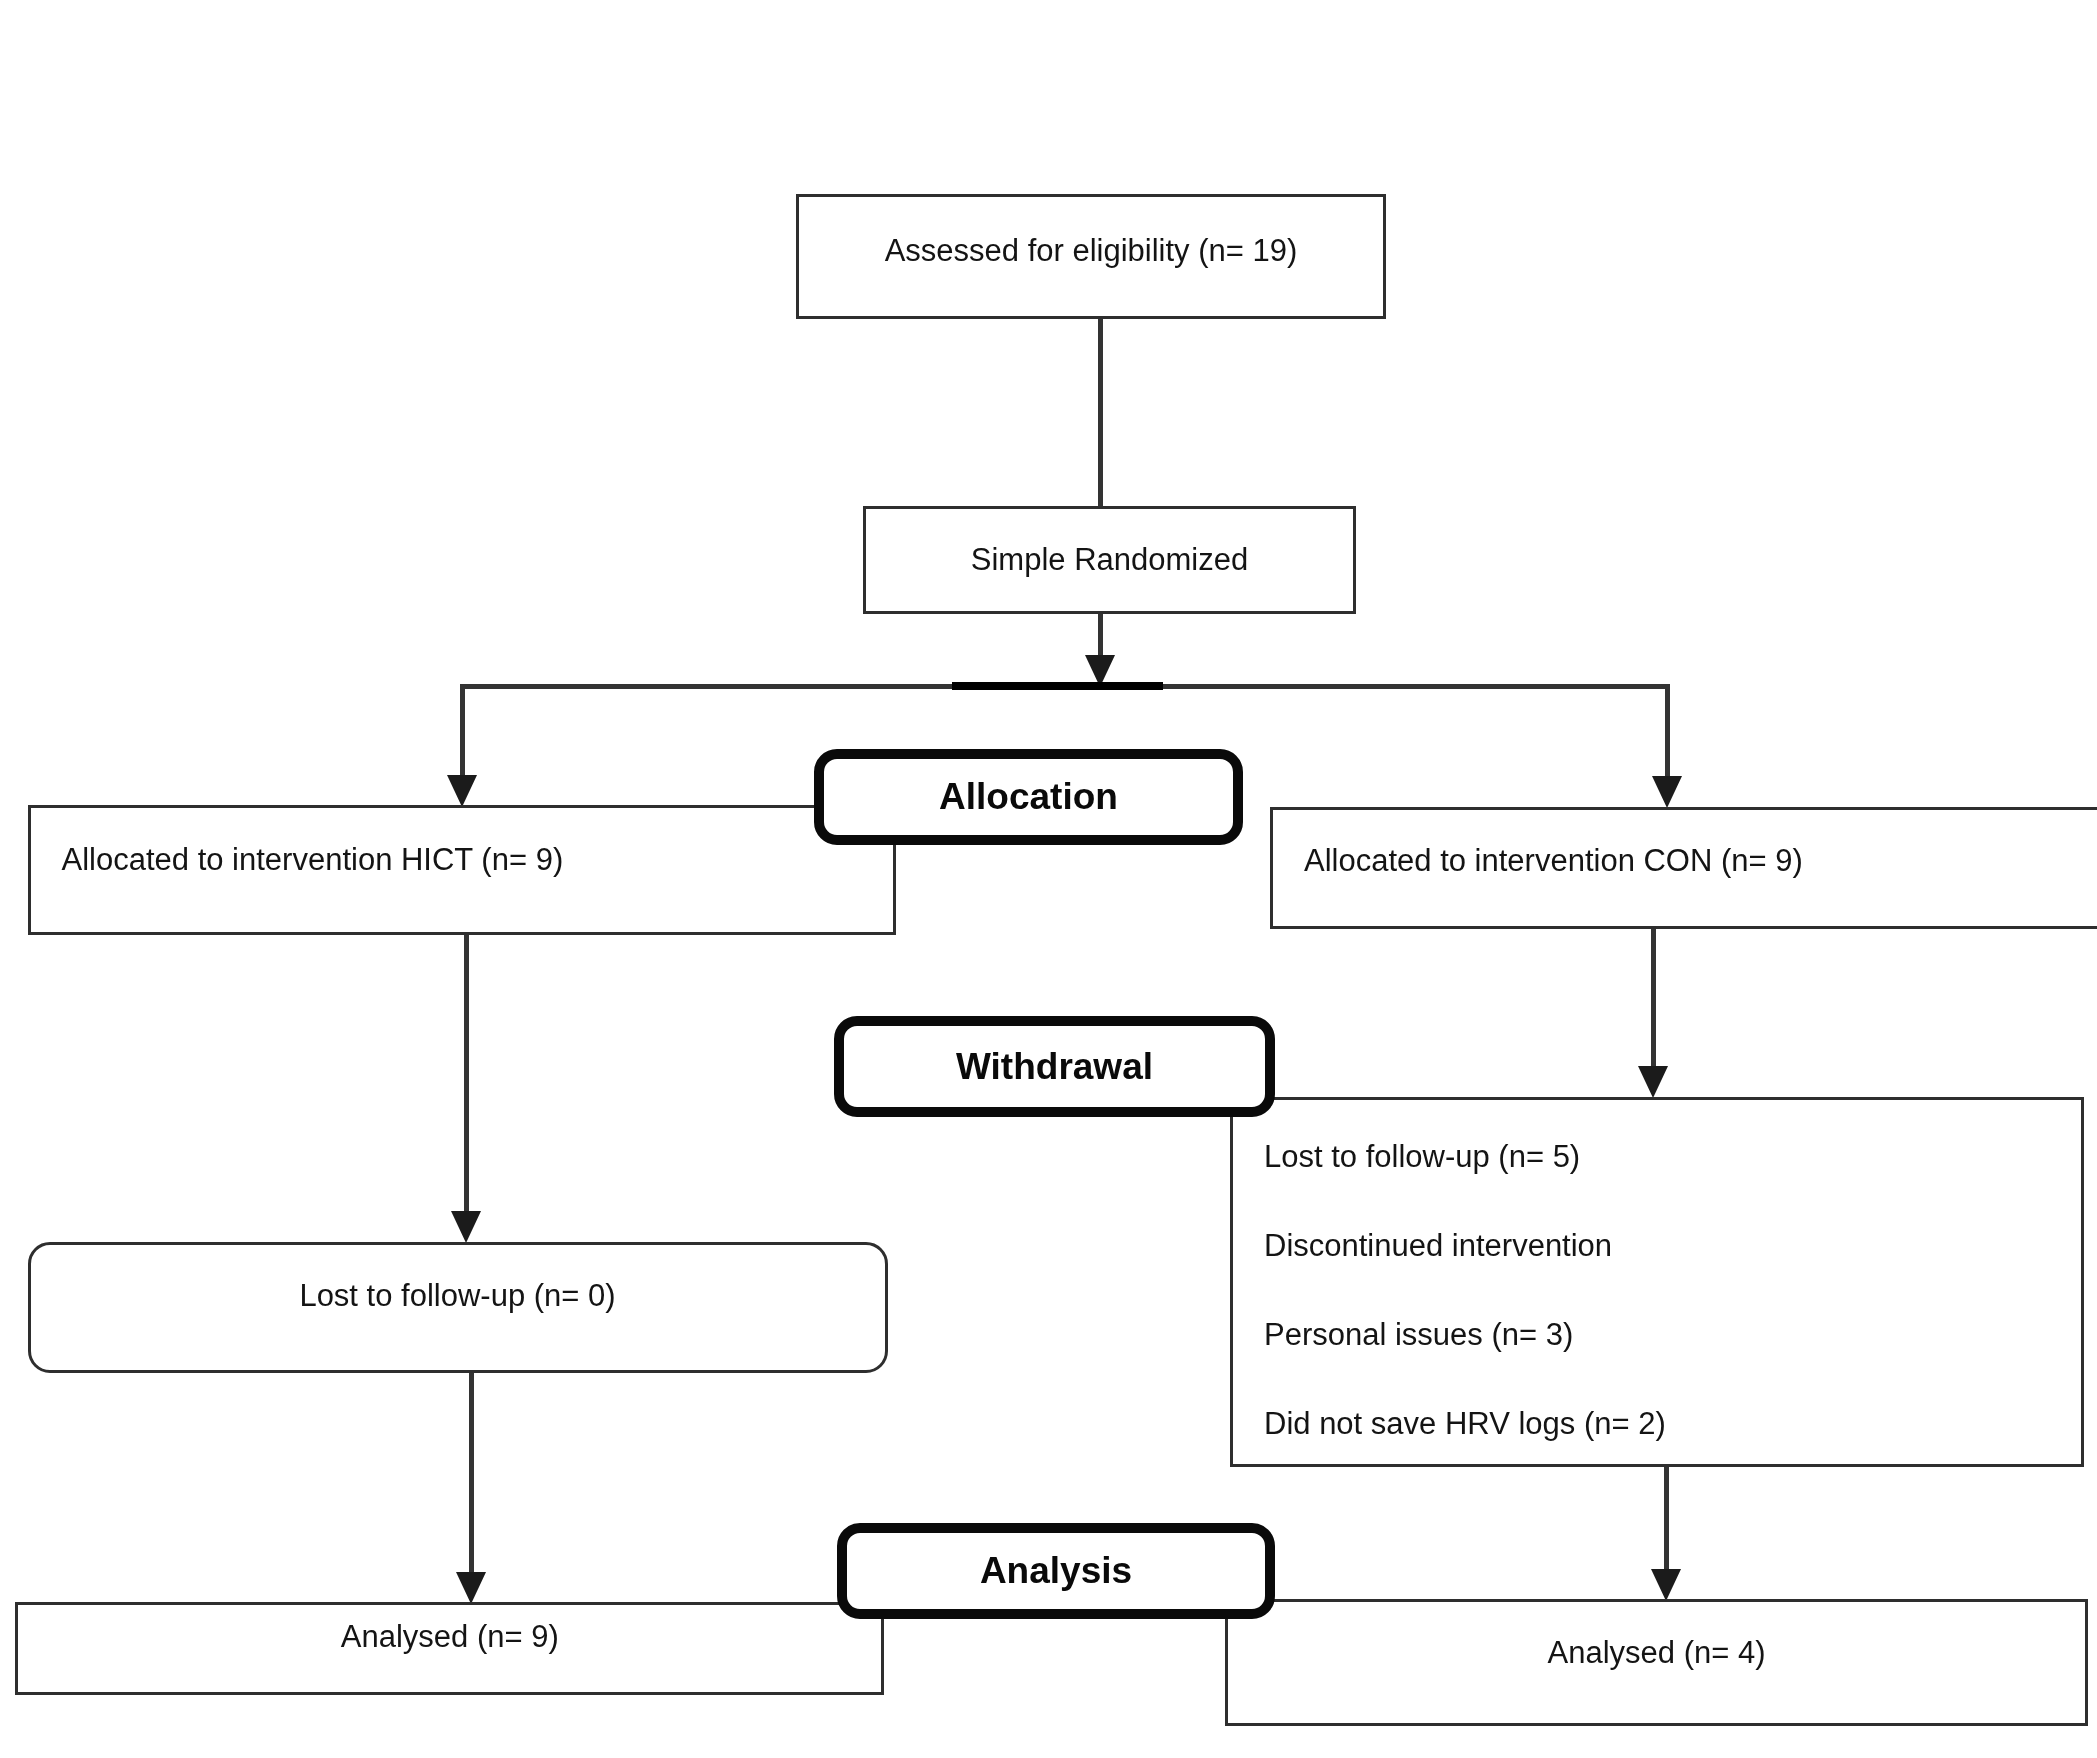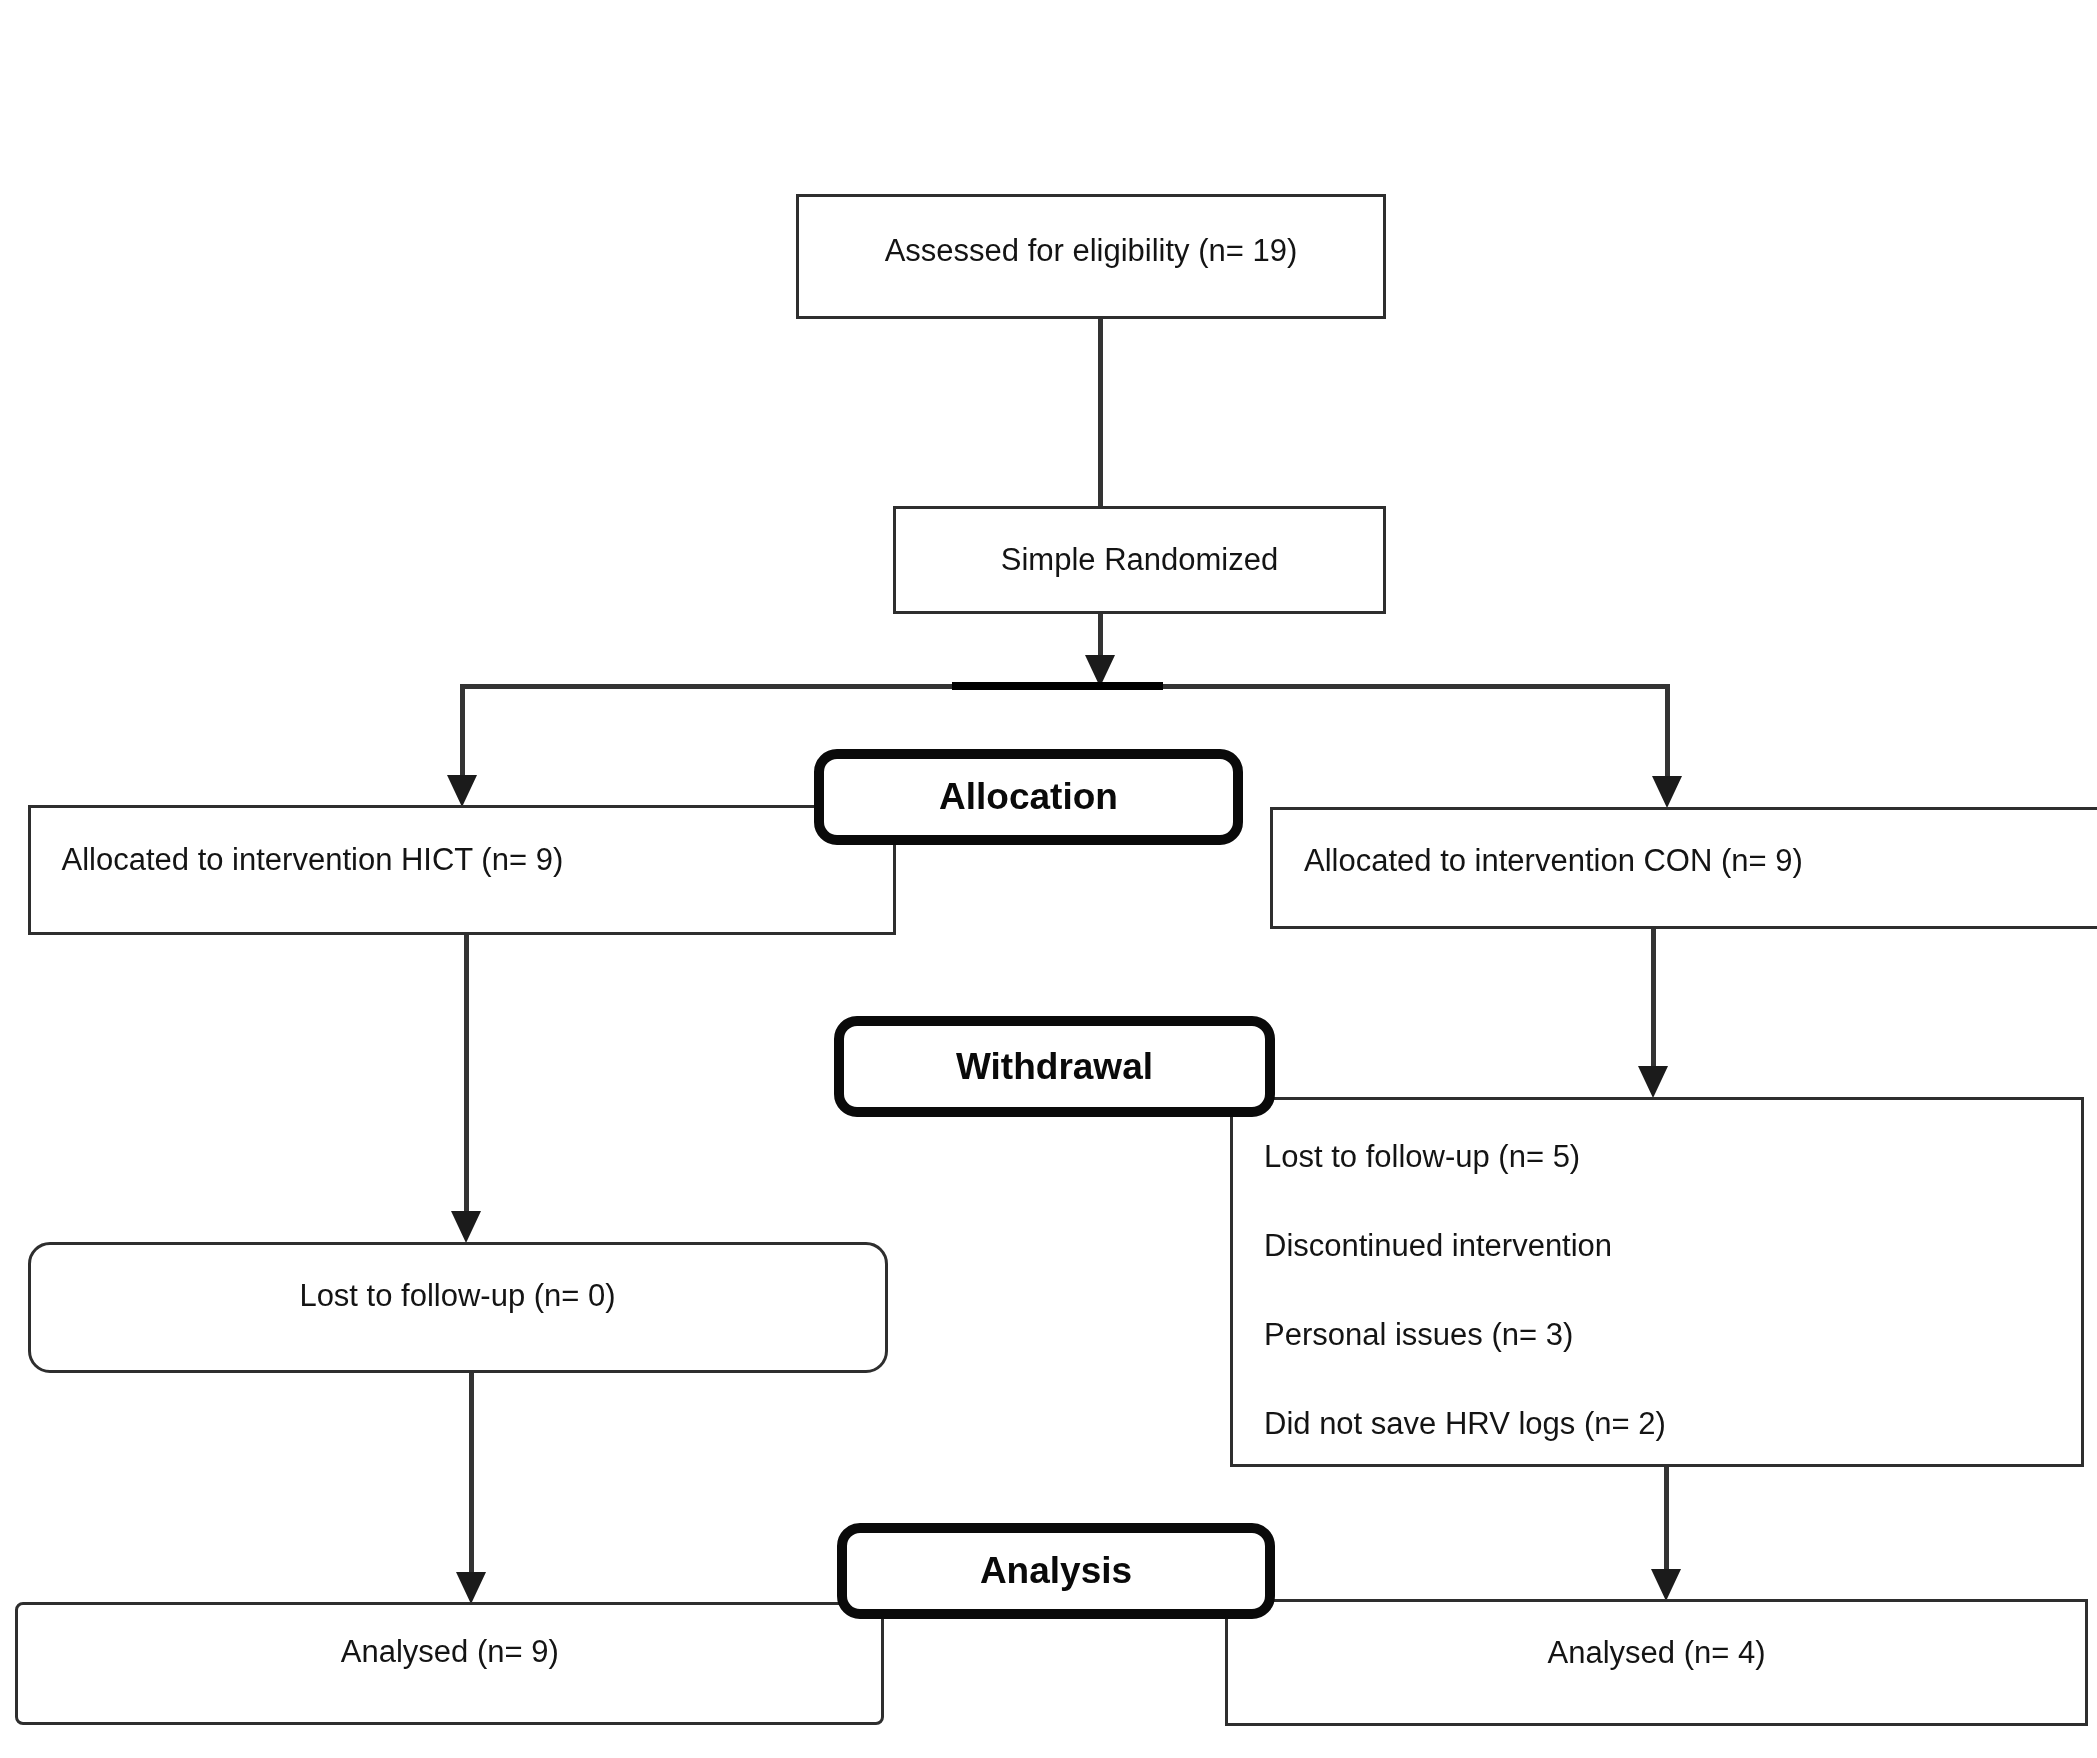--- a/index.html
+++ b/index.html
@@ -53,31 +53,31 @@
     align-items: center;
     justify-content: center;
     font-size: 37px;
     font-weight: 700;
     color: #0a0a0a;
   }
 
   
   #badge-enrollment  { left: 843px; top: 20px;   width: 468px;  height: 108px; }
   #box-assessed      { left: 796px; top: 194px;  width: 590px;  height: 125px; padding-bottom: 10.7px; }
-  #box-randomized    { left: 863px; top: 506px;  width: 493px;  height: 108px; margin-left: 30px; }
+  #box-randomized    { left: 863px; top: 506px;  width: 493px;  height: 108px; }
   #badge-allocation  { left: 814px; top: 749px;  width: 429px;  height: 96px; }
   #box-alloc-hict    { left: 27.5px;   top: 805px; width: 868px; height: 130px; padding: 0 7.6px 20px 31px; align-items: center; }
   #box-alloc-con     { left: 1249px; top: 807px; width: 965px; height: 122px; padding: 0 7.6px 13.7px 31px; margin-left: 21px; }
   #badge-withdrawal  { left: 834px; top: 1016px; width: 441px;  height: 101px; text-align: center; }
   #box-withdrawal-con{ left: 1230px; top: 1097px; width: 854px; height: 370px;
                        flex-direction: column; align-items: flex-start;
                        justify-content: space-between; padding: 40px 15.3px 23px 31px; }
   #box-lost-hict     { left: 27.5px;   top: 1242px; width: 860px; height: 131px; padding-bottom: 23px; border-radius: 22px; }
   #badge-analysis    { left: 837px; top: 1523px; width: 438px;  height: 96px; }
-  #box-analysed-hict { left: 15.3px;   top: 1602px; width: 869px; height: 123px; padding-bottom: 22px; border-radius: 8px; }
+  #box-analysed-hict { left: 15.3px;   top: 1602px; width: 869px; height: 93px; padding-bottom: 22px; }
   #box-analysed-con  { left: 1225px; top: 1599px; width: 863px; height: 127px; padding-bottom: 19px; }
 
   #ln-assessed-randomized { left: 1098px; top: 319px;  width: 4.6px;    height: 188px; }
   #ln-randomized-split    { left: 1098px; top: 613px;  width: 4.6px;    height: 46px; }
   #ar-split               { left: 1085px; top: 655px; }
   #ln-split-h             { left: 461px;  top: 684px;  width: 1207px; height: 4.6px; }
   #ln-split-h-thick       { left: 952px; top: 682px;  width: 211px;  height: 8.4px; }
   #ln-split-left          { left: 460px;  top: 684px;  width: 4.6px;    height: 92px; }
   #ar-alloc-hict          { left: 447px;  top: 775px; }
   #ln-split-right         { left: 1665px; top: 684px;  width: 4.6px;    height: 93px; }

